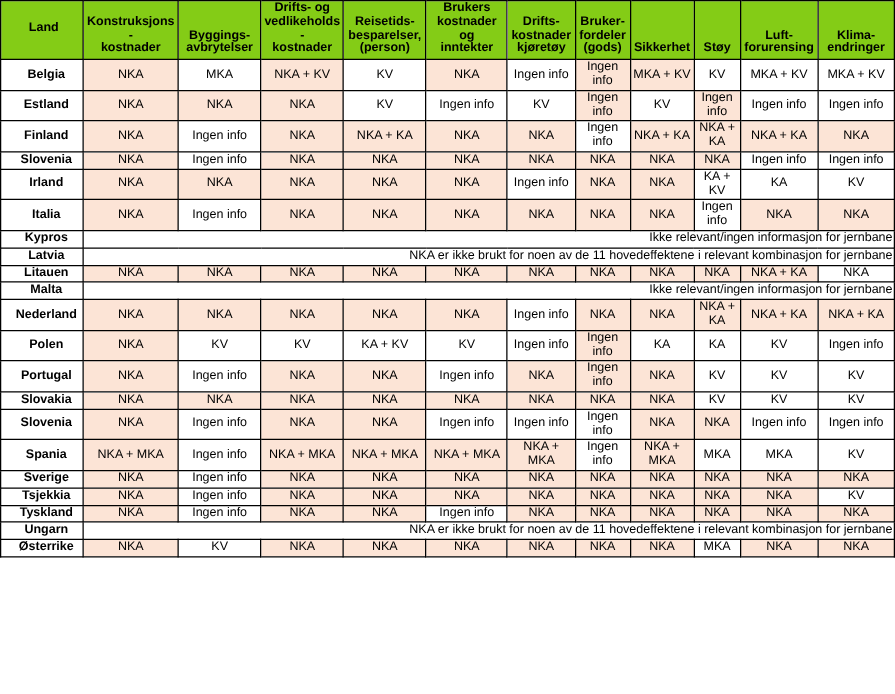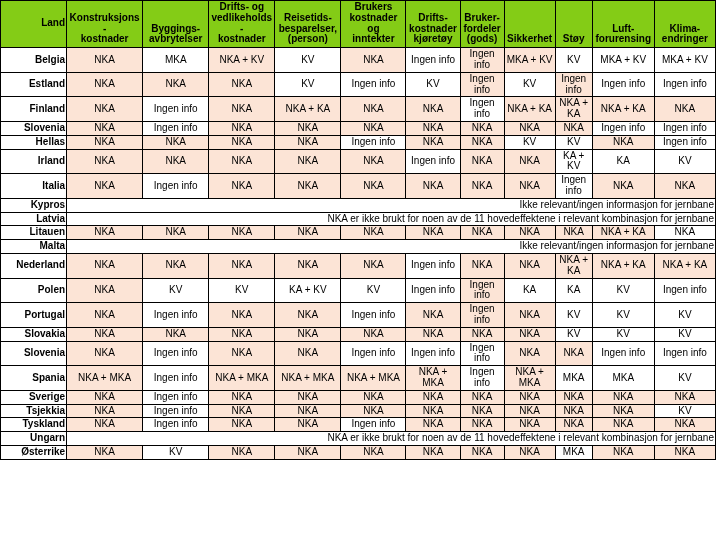--- a/index.html
+++ b/index.html
@@ -30,26 +30,26 @@
     word-wrap: break-word;
     overflow: hidden;
   }
   #grid thead th {
     font-weight: bold;
     background: #84cc16;
     vertical-align: bottom;
     padding-bottom: 2px;
   }
   #grid thead th.land-head {
-    text-align: right;
+    text-align: center;
     padding-left: 4px;
     vertical-align: middle;
   }
   #grid td.country {
-    text-align: right;
+    text-align: center;
     padding-left: 8px;
     font-weight: bold;
     background: #ffffff;
     white-space: nowrap;
   }
   #grid td.fill {
     background: #fce4d6;
   }
   #grid td.plain {
     background: #ffffff;
@@ -159,34 +159,20 @@
         <td class="fill">NKA</td>
         <td class="fill">NKA</td>
         <td class="fill">NKA</td>
         <td class="fill">NKA</td>
         <td class="fill">NKA</td>
         <td class="fill">NKA</td>
         <td class="plain">Ingen info</td>
         <td class="plain">Ingen info</td>
       </tr>
       <tr>
-        <td class="country">Hellas</td>
-        <td class="fill">NKA</td>
-        <td class="fill">NKA</td>
-        <td class="fill">NKA</td>
-        <td class="fill">NKA</td>
-        <td class="plain">Ingen info</td>
-        <td class="fill">NKA</td>
-        <td class="fill">NKA</td>
-        <td class="plain">KV</td>
-        <td class="plain">KV</td>
-        <td class="fill">NKA</td>
-        <td class="plain">Ingen info</td>
-      </tr>
-      <tr>
         <td class="country">Irland</td>
         <td class="fill">NKA</td>
         <td class="fill">NKA</td>
         <td class="fill">NKA</td>
         <td class="fill">NKA</td>
         <td class="fill">NKA</td>
         <td class="plain">Ingen info</td>
         <td class="fill">NKA</td>
         <td class="fill">NKA</td>
         <td class="plain">KA + KV</td>

